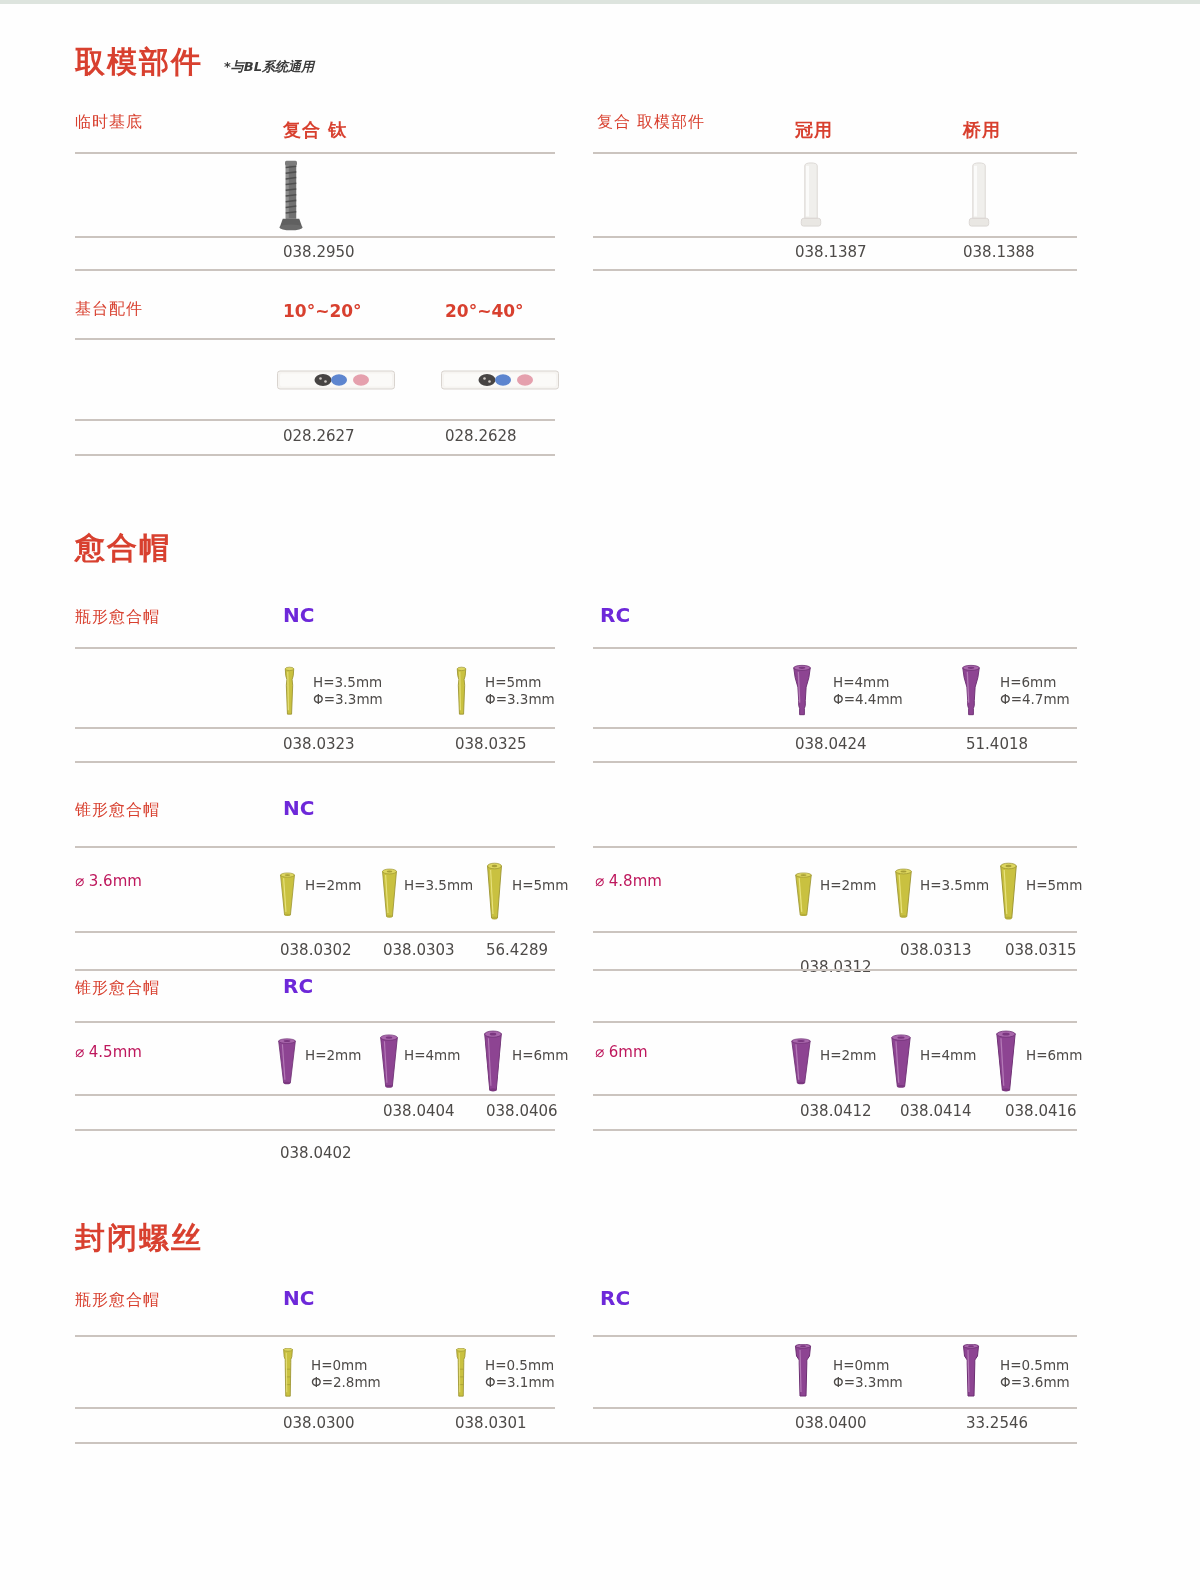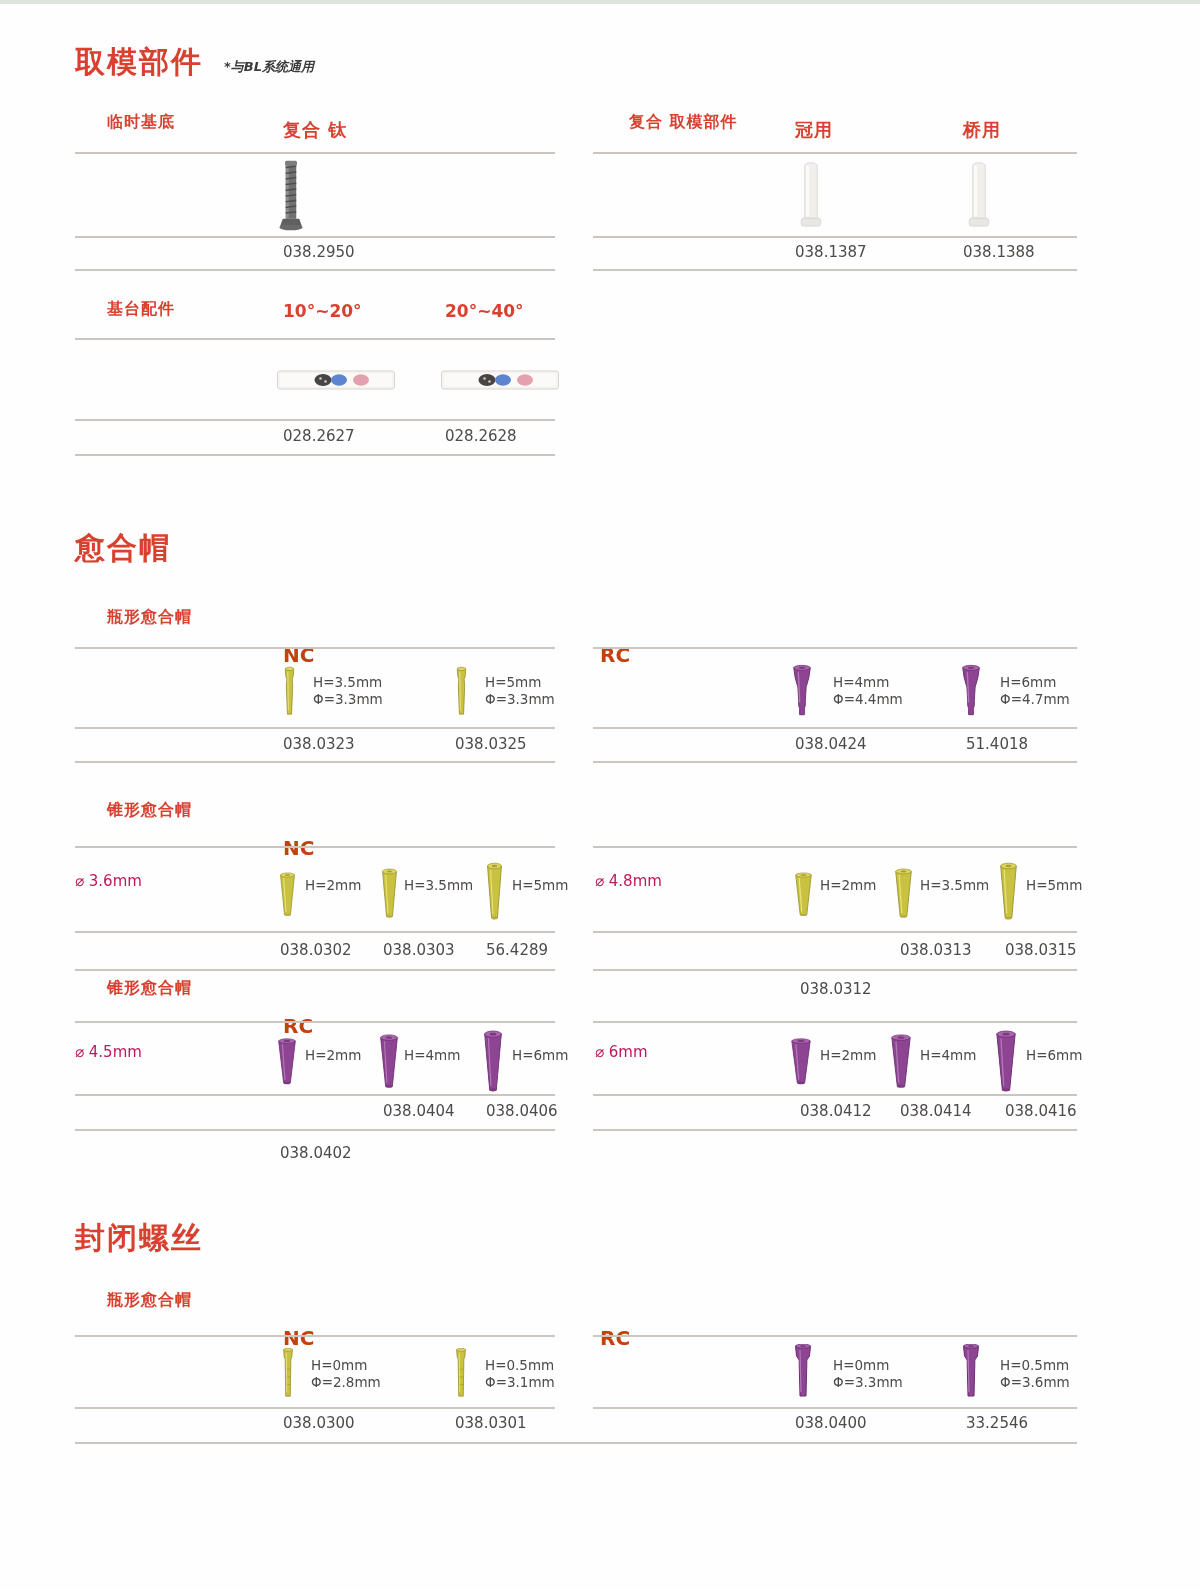--- a/index.html
+++ b/index.html
@@ -4,24 +4,24 @@
 <style>
   html,body{margin:0;padding:0;background:#ffffff;}
   #page{
     position:relative;width:1200px;height:1590px;background:#fefefe;
     font-family:"DejaVu Sans","Liberation Sans",sans-serif;overflow:hidden;
   }
   .top-strip{position:absolute;left:0;top:0;width:100%;height:4px;background:#dde4de;}
   .abs{position:absolute;white-space:nowrap;}
   .sec-title{font-size:30px;font-weight:bold;color:#d8402f;letter-spacing:2px;}
   .note{font-size:13px;font-weight:bold;color:#3b3b3b;font-style:italic;}
-  .tbl-label{font-size:16px;font-weight:bold;color:#d8402f;letter-spacing:1px;margin-left:32px;}
+  .tbl-label{font-size:16px;font-weight:normal;color:#d8402f;letter-spacing:1px;}
   .col-head{font-size:18px;font-weight:bold;color:#d8402f;letter-spacing:1px;}
   .col-head-deg{font-size:17px;font-weight:bold;color:#d8402f;}
-  .col-head-big{font-size:20px;font-weight:bold;color:#c2410c;margin-top:40px;}
+  .col-head-big{font-size:20px;font-weight:bold;color:#6d28d9;}
   .code{font-size:15px;color:#4d4a48;}
   .spec{font-size:13.5px;color:#4d4a48;}
   .dia{font-size:15px;color:#be185d;}
   .rule{position:absolute;height:2px;background:#cbc4bf;}
   svg.prod{position:absolute;display:block;}
 </style>
 </head>
 <body>
 
 <div id="page">
@@ -218,21 +218,21 @@
   <svg class="prod" style="left:999px;top:862px" width="19" height="60">
       <use href="#sym-cone-nc"></use>
     </svg>
   <div class="abs spec" style="left:1026px;top:877px">H=5mm</div>
 
   <div class="rule" style="left:75px;top:931px;width:480px"></div>
   <div class="rule" style="left:593px;top:931px;width:484px"></div>
   <div class="abs code" style="left:280px;top:941px">038.0302</div>
   <div class="abs code" style="left:383px;top:941px">038.0303</div>
   <div class="abs code" style="left:486px;top:941px">56.4289</div>
-  <div class="abs code" style="left:800px;top:980px">038.0312</div>
+  <div class="abs code" style="left:800px;top:958px">038.0312</div>
   <div class="abs code" style="left:900px;top:941px">038.0313</div>
   <div class="abs code" style="left:1005px;top:941px">038.0315</div>
   <div class="rule" style="left:75px;top:969px;width:480px"></div>
   <div class="rule" style="left:593px;top:969px;width:484px"></div>
 
   <div class="abs tbl-label" style="left:75px;top:978px">锥形愈合帽</div>
   <div class="abs col-head-big" style="left:283px;top:974px">RC</div>
   <div class="rule" style="left:75px;top:1021px;width:480px"></div>
   <div class="rule" style="left:593px;top:1021px;width:484px"></div>
 

